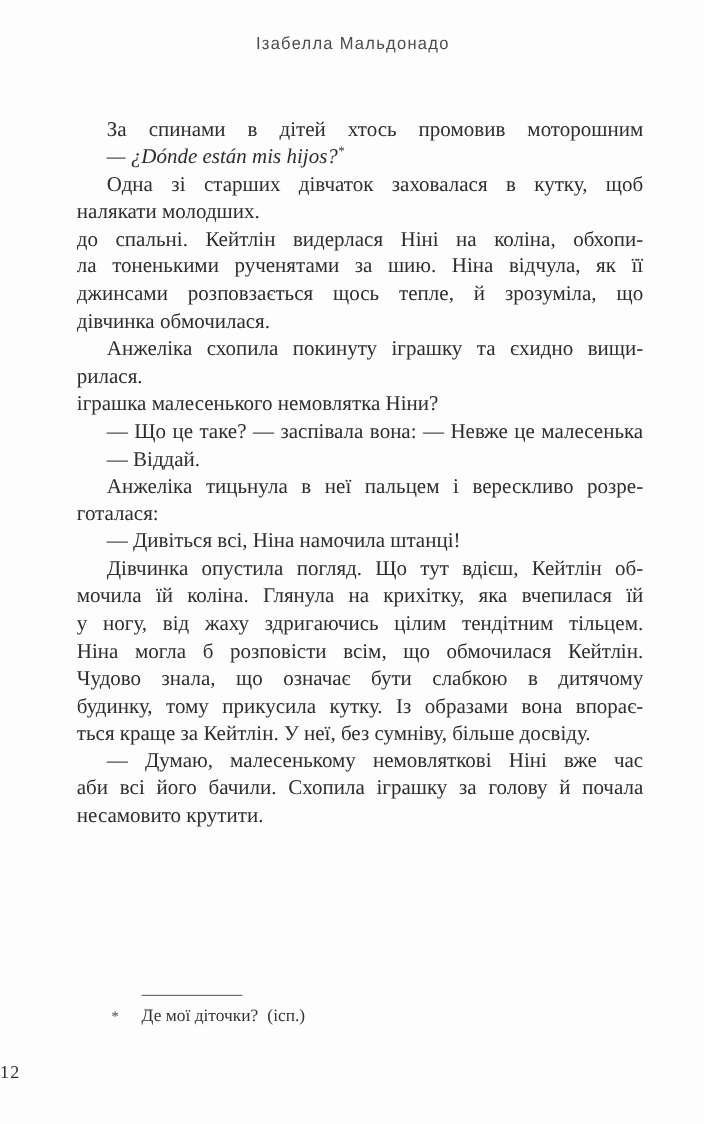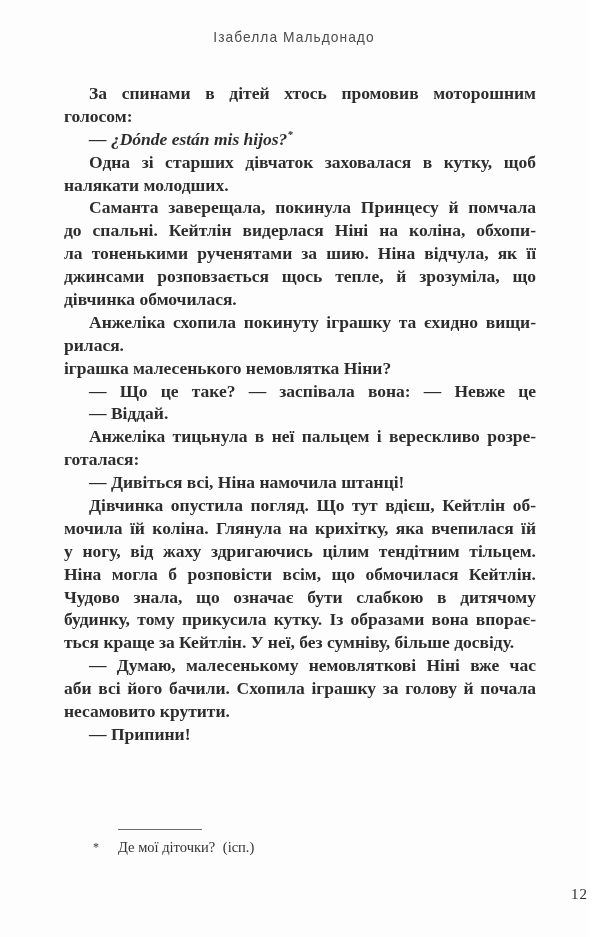--- a/index.html
+++ b/index.html
@@ -24,25 +24,24 @@
     font-family: "Liberation Sans", "DejaVu Sans", sans-serif;
     font-size: 14.5px;
     line-height: 18px;
     letter-spacing: 1.1px;
     color: var(--header-ink, #4c4c4c);
     transform: scaleX(0.95);
     transform-origin: 50% 50%;
   }
   .body-text {
     position: absolute;
-    top: 82px;
+    top: 96px;
     left: 64px;
     width: 472px;
     font-size: 17.5px;
-    font-weight: bold;
   }
   .line {
     text-align: justify;
     text-align-last: justify;
     height: 22.9px;
     line-height: 22.9px;
     overflow: hidden;
   }
   .line.para-start {
     padding-left: 25px;
@@ -86,40 +85,38 @@
     margin-left: 54px;
   }
   .fn-lang {
     margin-left: 4px;
   }
   .page-number {
     position: absolute;
     top: 886px;
     left: 0;
     width: 100%;
-    text-align: right;
+    text-align: left;
     font-size: 15px;
     letter-spacing: 1px;
     color: var(--ink, #2d2d2d);
   }
 </style>
 </head>
 <body>
 
 <div class="page">
 
   <div class="running-header">Ізабелла Мальдонадо</div>
 
   <div class="body-text" id="body-text">
       <div class="line para-start">За спинами в дітей хтось промовив моторошним</div>
-      <div class="line para-end">голосом:</div>
       <div class="line para-start para-end italic">— ¿Dónde están mis hijos?<sup>*</sup></div>
       <div class="line para-start">Одна зі старших дівчаток заховалася в кутку, щоб</div>
       <div class="line para-end">налякати молодших.</div>
-      <div class="line para-start">Саманта заверещала, покинула Принцесу й помчала</div>
       <div class="line">до спальні. Кейтлін видерлася Ніні на коліна, обхопи-</div>
       <div class="line">ла тоненькими рученятами за шию. Ніна відчула, як її</div>
       <div class="line">джинсами розповзається щось тепле, й зрозуміла, що</div>
       <div class="line para-end">дівчинка обмочилася.</div>
       <div class="line para-start">Анжеліка схопила покинуту іграшку та єхидно вищи-</div>
       <div class="line para-end">рилася.</div>
       <div class="line para-end">іграшка малесенького немовлятка Ніни?</div>
       <div class="line para-start">— Що це таке? — заспівала вона: — Невже це малесенька</div>
       <div class="line para-start para-end">— Віддай.</div>
       <div class="line para-start">Анжеліка тицьнула в неї пальцем і верескливо розре-</div>
@@ -128,21 +125,20 @@
       <div class="line para-start">Дівчинка опустила погляд. Що тут вдієш, Кейтлін об-</div>
       <div class="line">мочила їй коліна. Глянула на крихітку, яка вчепилася їй</div>
       <div class="line">у ногу, від жаху здригаючись цілим тендітним тільцем.</div>
       <div class="line">Ніна могла б розповісти всім, що обмочилася Кейтлін.</div>
       <div class="line">Чудово знала, що означає бути слабкою в дитячому</div>
       <div class="line">будинку, тому прикусила кутку. Із образами вона впорає-</div>
       <div class="line para-end">ться краще за Кейтлін. У неї, без сумніву, більше досвіду.</div>
       <div class="line para-start">— Думаю, малесенькому немовляткові Ніні вже час</div>
       <div class="line">аби всі його бачили. Схопила іграшку за голову й почала</div>
       <div class="line para-end">несамовито крутити.</div>
-      <div class="line para-start para-end">— Припини!</div>
     </div>
 
   <div class="footnote-rule"></div>
 
   <div class="footnote-line">
     <span class="fn-marker">*</span>
     <span class="fn-text">Де мої діточки?</span>
     <span class="fn-lang">(ісп.)</span>
   </div>
 

